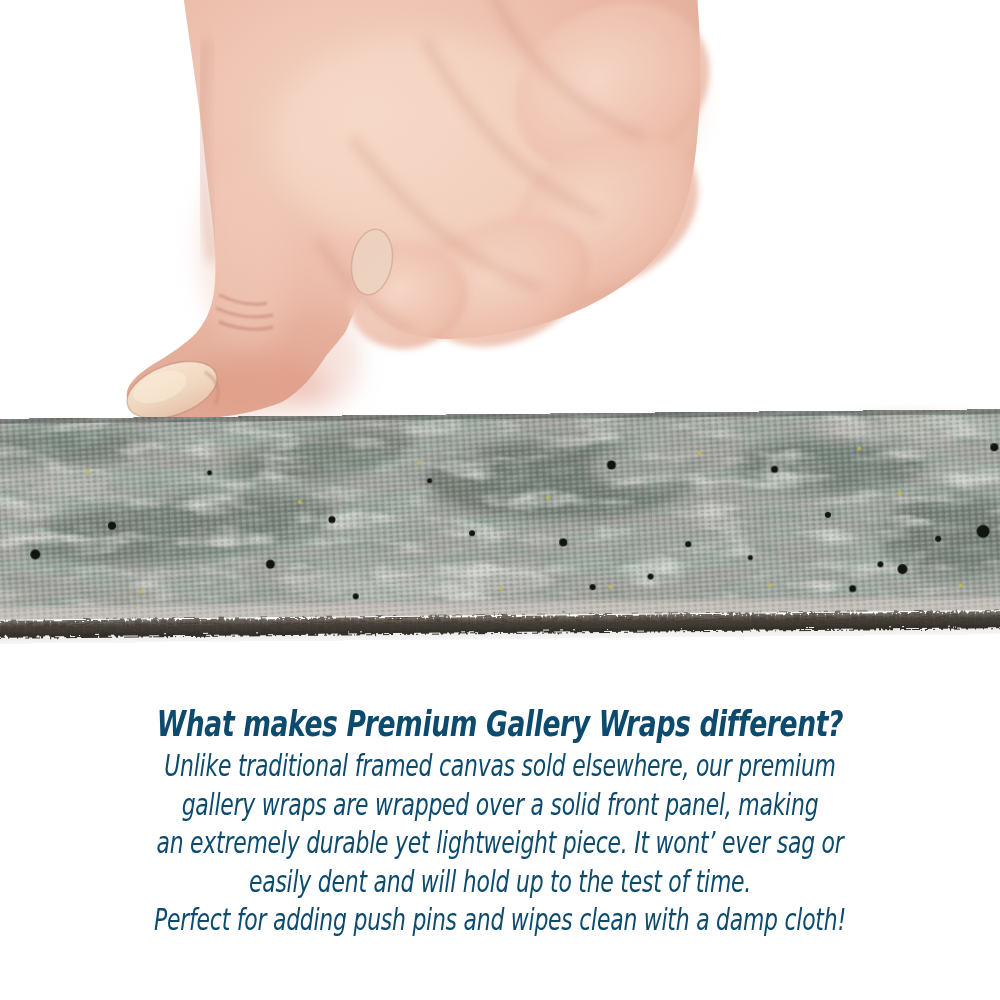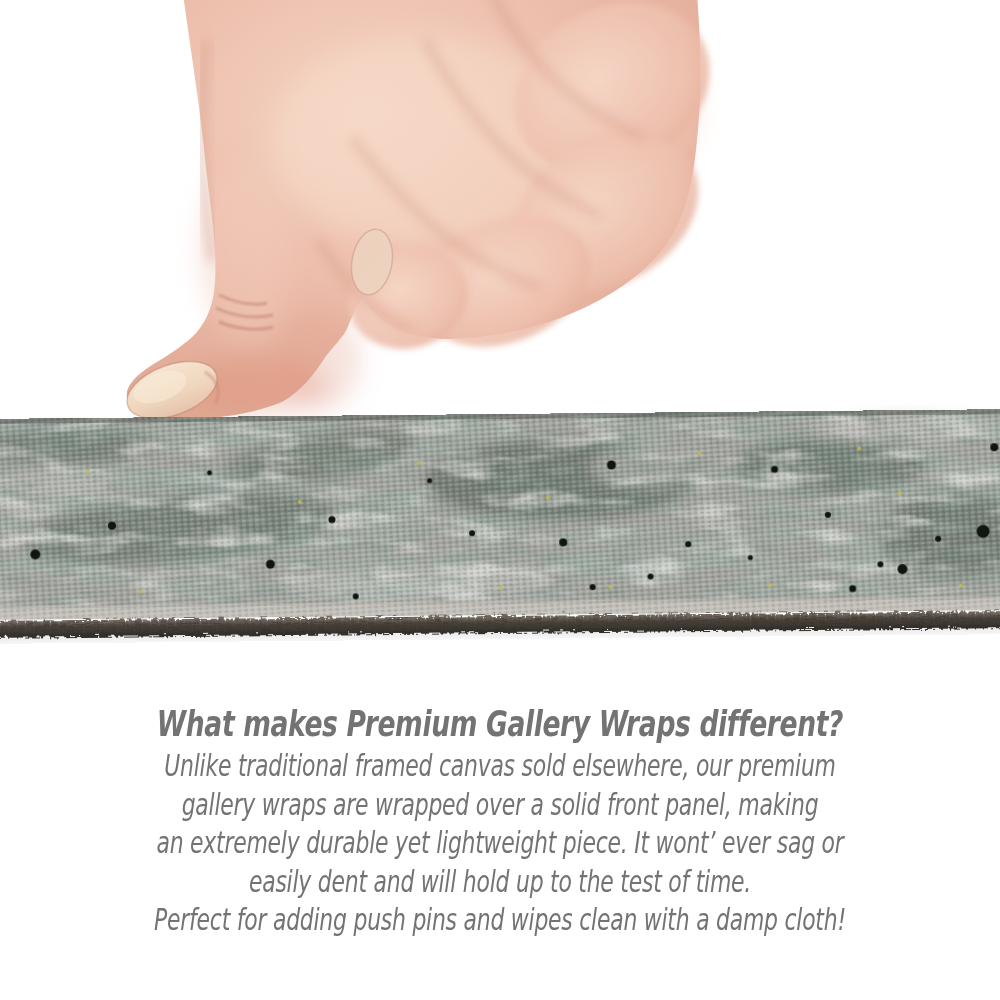--- a/index.html
+++ b/index.html
@@ -3,21 +3,21 @@
 <meta charset="utf-8">
 <style>
   html,body{margin:0;padding:0;background:#ffffff;}
   .stage{
     position:relative;width:1000px;height:1000px;background:#ffffff;
     overflow:hidden;font-family:"DejaVu Sans", sans-serif;
   }
   .photo{position:absolute;top:0;left:0;}
   .info{
     position:absolute;top:701px;left:0;width:1000px;
-    text-align:center;color:#737373;
+    text-align:center;color:#0c4a6e;
   }
   .info h2{
     margin:0;font-size:35px;line-height:46px;font-weight:700;
     font-style:italic;letter-spacing:-0.5px;
     transform:scaleX(0.76);transform-origin:50% 50%;
   }
   .info p{
     margin:0;font-size:30px;line-height:38.5px;font-weight:400;
     font-style:italic;letter-spacing:-0.3px;
     transform:scaleX(0.73);transform-origin:50% 50%;

